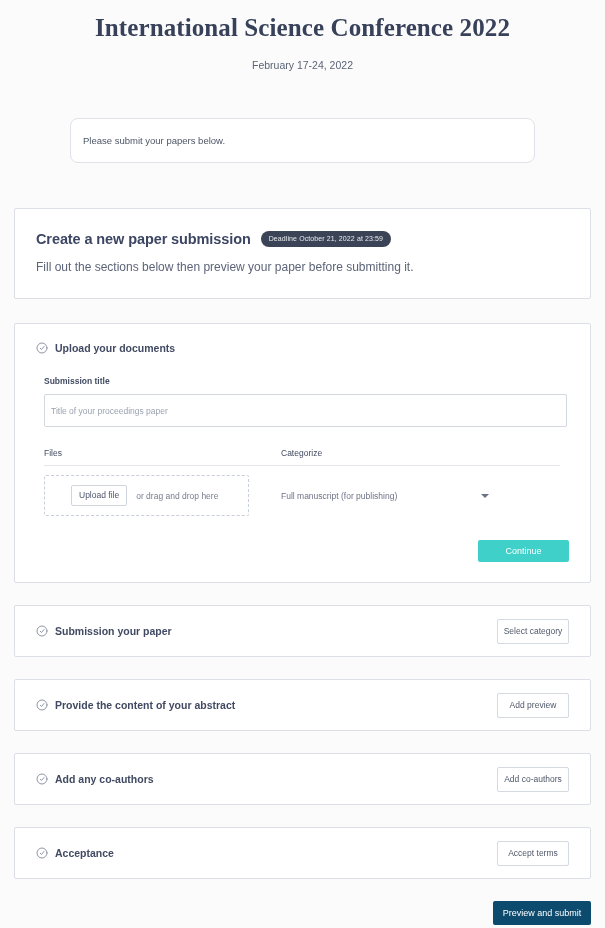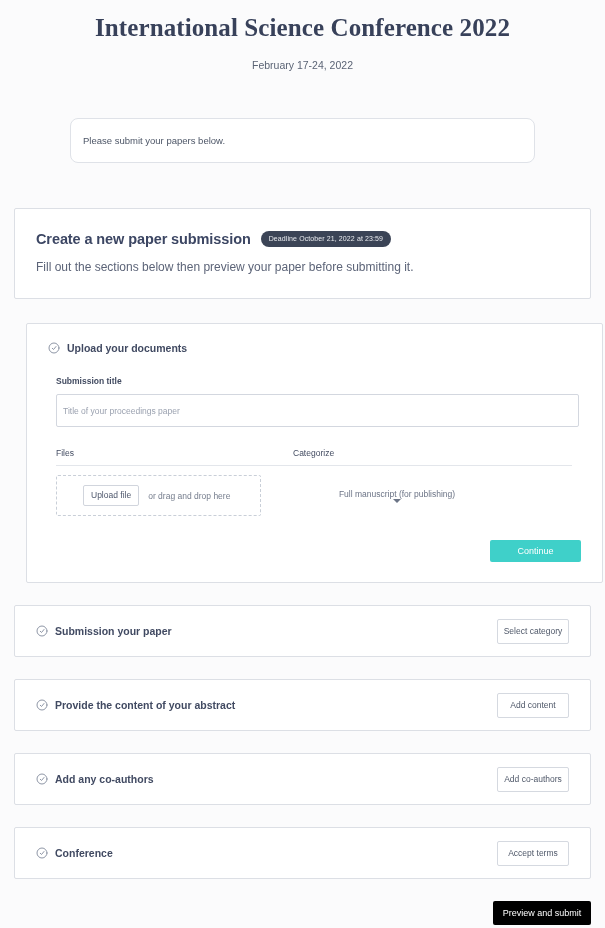--- a/index.html
+++ b/index.html
@@ -108,21 +108,20 @@
     margin-top: 14px;
     font-size: 12px;
     color: #5c6478;
     line-height: 13px;
   }
 
   
   .card-upload {
     padding: 18px 21px 20px 21px;
     margin-bottom: 22px;
-    margin-left: 12px;
   }
 
   .section-head {
     display: flex;
     align-items: center;
     gap: 7px;
   }
   .check-icon {
     width: 12px;
     height: 12px;
@@ -212,21 +211,20 @@
     color: #757d8d;
     white-space: nowrap;
   }
   .category-select {
     margin-left: 32px;
     width: 208px;
     display: flex;
     align-items: center;
     justify-content: space-between;
     cursor: pointer;
-    flex-direction: column;
   }
   .category-value {
     font-size: 8.5px;
     color: #6c7486;
   }
   .caret {
     width: 0;
     height: 0;
     border-left: 4px solid transparent;
     border-right: 4px solid transparent;
@@ -275,21 +273,21 @@
     cursor: pointer;
   }
 
   .footer-row {
     display: flex;
     justify-content: flex-end;
     padding: 0 14px;
     margin-top: 11px;
   }
   .btn-submit {
-    background: #000000;
+    background: #0c4a6e;
     color: #ffffff;
     border: none;
     border-radius: 2px;
     font-family: "Liberation Sans", sans-serif;
     font-size: 9px;
     line-height: 12px;
     padding: 6px 0;
     width: 98px;
     text-align: center;
     cursor: pointer;
@@ -371,39 +369,39 @@
           <button class="ghost-btn">Select category</button>
         </div>
         <div class="card card-collapsed">
           <div class="section-head">
             <svg class="check-icon" viewBox="0 0 24 24" fill="none" stroke="#8e96a6" stroke-width="2" stroke-linecap="round" stroke-linejoin="round">
               <circle cx="12" cy="12" r="10"></circle>
               <polyline points="8.5 12.5 11 15 16 9"></polyline>
             </svg>
             <span class="section-title">Provide the content of your abstract</span>
           </div>
-          <button class="ghost-btn">Add content</button>
+          <button class="ghost-btn">Add preview</button>
         </div>
         <div class="card card-collapsed">
           <div class="section-head">
             <svg class="check-icon" viewBox="0 0 24 24" fill="none" stroke="#8e96a6" stroke-width="2" stroke-linecap="round" stroke-linejoin="round">
               <circle cx="12" cy="12" r="10"></circle>
               <polyline points="8.5 12.5 11 15 16 9"></polyline>
             </svg>
             <span class="section-title">Add any co-authors</span>
           </div>
           <button class="ghost-btn">Add co-authors</button>
         </div>
         <div class="card card-collapsed">
           <div class="section-head">
             <svg class="check-icon" viewBox="0 0 24 24" fill="none" stroke="#8e96a6" stroke-width="2" stroke-linecap="round" stroke-linejoin="round">
               <circle cx="12" cy="12" r="10"></circle>
               <polyline points="8.5 12.5 11 15 16 9"></polyline>
             </svg>
-            <span class="section-title">Conference</span>
+            <span class="section-title">Acceptance</span>
           </div>
           <button class="ghost-btn">Accept terms</button>
         </div>
       </div>
 
   </div>
 
   <div class="footer-row">
     <button class="btn-submit">Preview and submit</button>
   </div>

